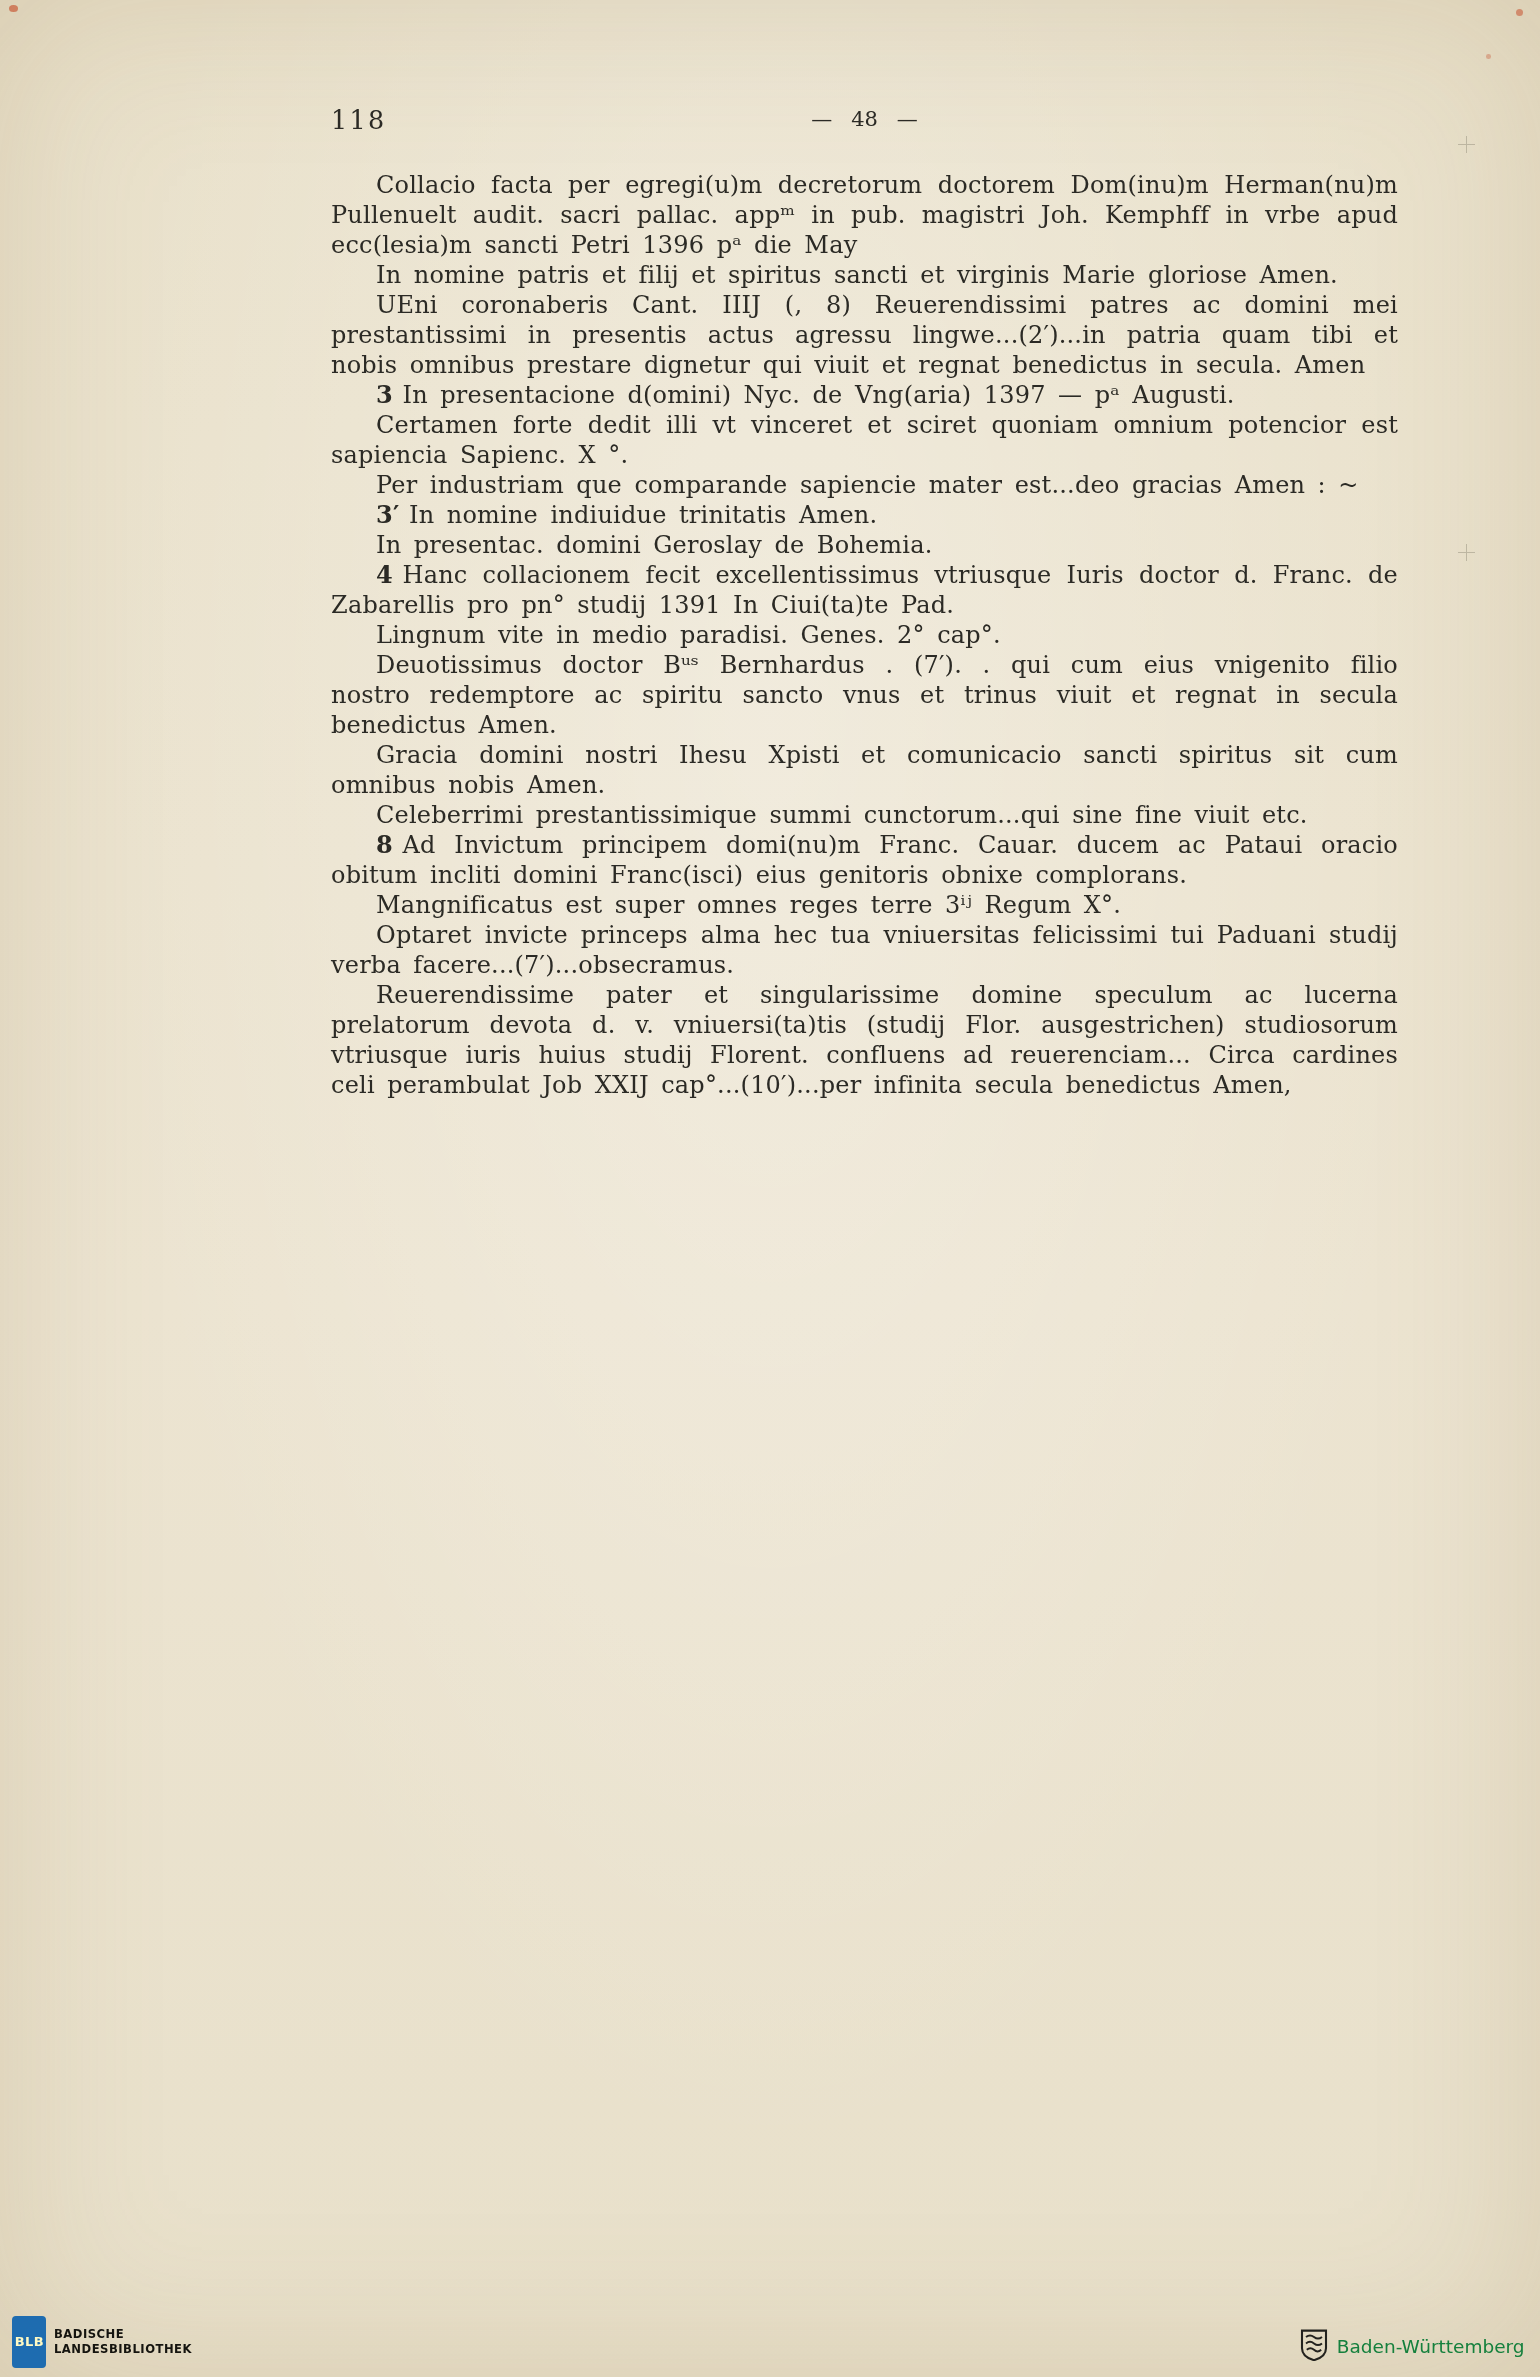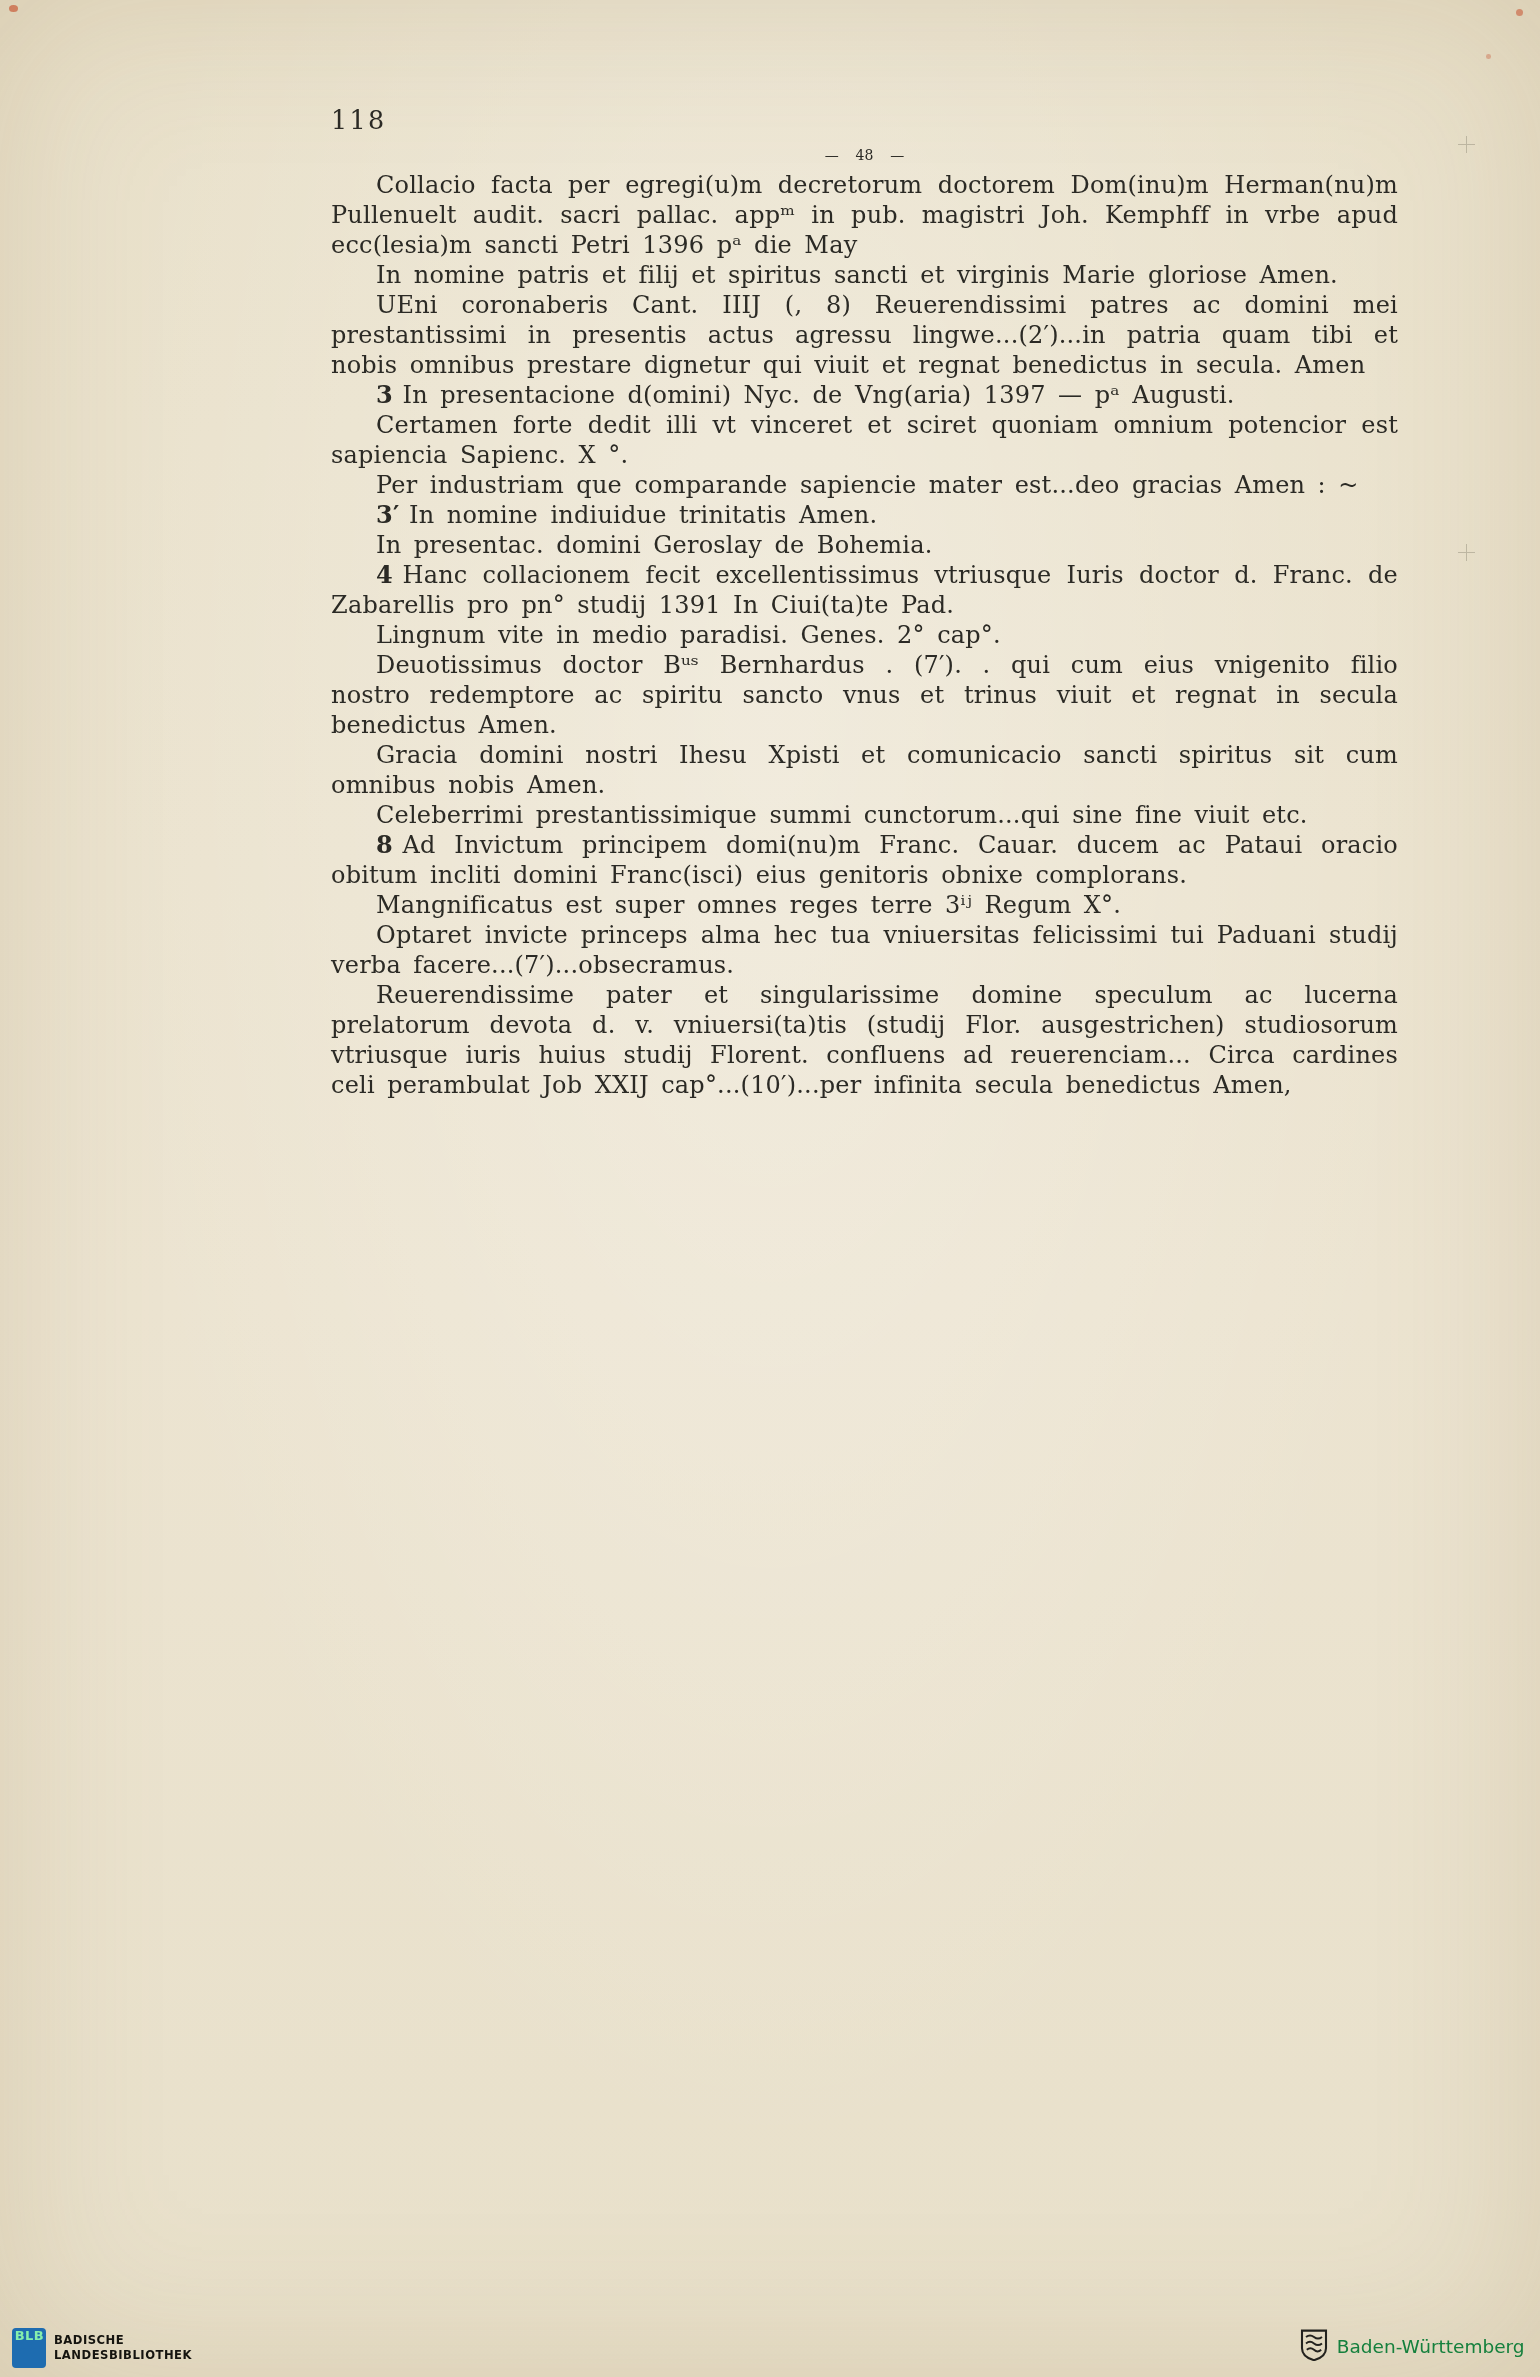--- a/index.html
+++ b/index.html
@@ -13,21 +13,21 @@
     background-image:
       radial-gradient(ellipse at 50% 30%, rgba(255,255,255,0.30), rgba(255,255,255,0) 62%),
       linear-gradient(#e9e1cb, #ece4d1 55%, #e8e0ca);
     box-shadow: inset 0 0 169px rgba(150,120,70,0.20);
   }
 
   
   .page-header{ position:absolute; top:105px; left:331px; width:1067px; height:34px; }
   .folio{ position:absolute; left:0; top:0; font-size:25.4px; letter-spacing:2.3px;text-align:right; }
   .pageno{ position:absolute; left:50%; top:2.3px; transform:translateX(-50%);
-           font-size:14px; word-spacing:12.3px; white-space:nowrap;margin-top:40px; }
+           font-size:21px; word-spacing:12.3px; white-space:nowrap; }
 
   
   .text-block{
     position:absolute; top:146px; left:331px; width:1067px;
     font-size:24px; line-height:30px; text-align:justify;
     word-spacing:4.6px; letter-spacing:0.2px;margin-top:24px;
   }
   p.para{ text-indent:45px; }
   .pnum:not(:empty){ font-weight:700; margin-right:0.40em; }
   .pnum:empty{ display:none; }
@@ -40,23 +40,23 @@
   .cross-1{ left:1458px; top:136px; }
   .cross-2{ left:1458px; top:544px; }
   .speck{ position:absolute; border-radius:50%; background:#c6512e; }
   .speck-1{ left:9.2px; top:4.6px; width:8.5px; height:7px; opacity:0.65; }
   .speck-2{ left:1516px; top:9.2px; width:7px; height:7px; opacity:0.55; }
   .speck-3{ left:1486px; top:54px; width:4.6px; height:4.6px; opacity:0.35; }
 
   
   .footer-left{ position:absolute; left:12.3px; bottom:9.2px; display:flex; align-items:center; gap:7.7px; }
   .blb-box{
-    width:34px; height:40px; background:#1e6cb0; border-radius:3.9px;
-    display:flex; align-items:flex-start; justify-content:center;
-    color:#86efac; font-family:"DejaVu Sans","Liberation Sans",sans-serif;
+    width:34px; height:52px; background:#1e6cb0; border-radius:3.9px;
+    display:flex; align-items:center; justify-content:center;
+    color:#fef9c3; font-family:"DejaVu Sans","Liberation Sans",sans-serif;
     font-weight:700; font-size:13px; letter-spacing:0.4px;
   }
   .blb-text{
     font-family:"DejaVu Sans","Liberation Sans",sans-serif;
     font-weight:700; font-size:11.6px; line-height:14.6px; letter-spacing:0.5px; color:#15140f;
   }
   .footer-right{
     position:absolute; right:15.4px; bottom:12.3px; display:flex; align-items:center; gap:9.2px;
     font-family:"DejaVu Sans","Liberation Sans",sans-serif; font-size:18.5px; color:#15803d;
   }

